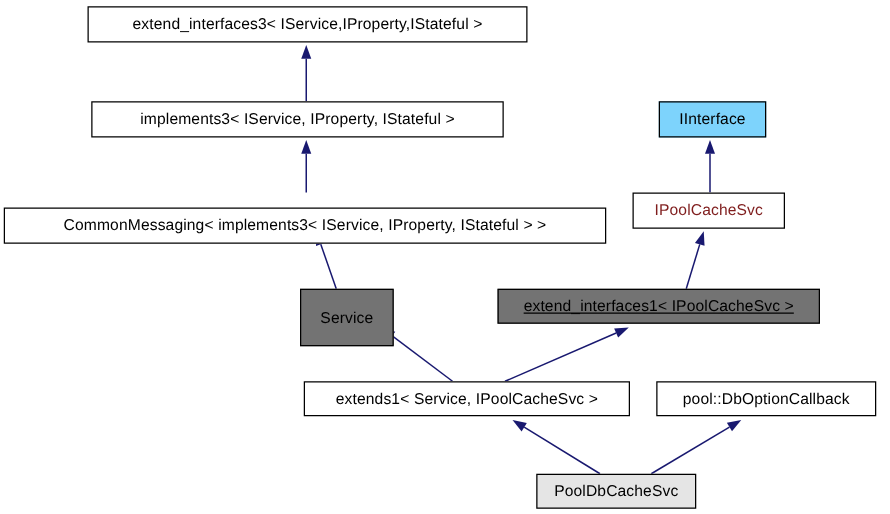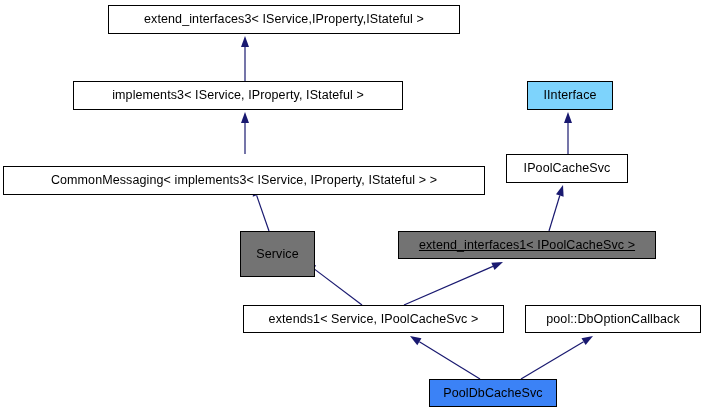--- a/index.html
+++ b/index.html
@@ -81,44 +81,44 @@
       <g>
         <line x1="480" y1="379" x2="419.372835849386" y2="341.75759916462283" stroke="#191970" stroke-width="1.2"></line>
         <polygon points="410,336 421.46650827288516,338.3492952193916 417.2791634258868,345.16590310985407" fill="#191970"></polygon>
       </g>
       <g>
         <line x1="521" y1="379" x2="583.5560240402649" y2="341.6401523092862" stroke="#191970" stroke-width="1.2"></line>
         <polygon points="593,336 585.606988516369,345.0743253855535 581.5050595641608,338.20597923301887" fill="#191970"></polygon>
       </g>
     </svg>
   <div id="node-layer">
-      <div class="node" style="left: 70px; top: 5px; width: 352px; height: 29px; border-color: rgb(0, 0, 0); background: rgb(255, 255, 255); margin-left: 38px;">
+      <div class="node" style="left: 70px; top: 5px; width: 352px; height: 29px; border-color: rgb(0, 0, 0); background: rgb(255, 255, 255);">
         <span class="node-label" style="color: rgb(0, 0, 0);">extend_interfaces3&lt; IService,IProperty,IStateful &gt;</span>
       </div>
       <div class="node" style="left: 73px; top: 81px; width: 330px; height: 29px; border-color: rgb(0, 0, 0); background: rgb(255, 255, 255);">
         <span class="node-label" style="color: rgb(0, 0, 0);">implements3&lt; IService, IProperty, IStateful &gt;</span>
       </div>
       <div class="node" style="left: 527px; top: 81px; width: 86px; height: 29px; border-color: rgb(0, 0, 0); background: #7dd3fc;">
         <span class="node-label" style="color: rgb(0, 0, 0);">IInterface</span>
       </div>
       <div class="node" style="left: 3px; top: 166px; width: 482px; height: 29px; border-color: rgb(0, 0, 0); background: rgb(255, 255, 255);">
         <span class="node-label" style="color: rgb(0, 0, 0);">CommonMessaging&lt; implements3&lt; IService, IProperty, IStateful &gt; &gt;</span>
       </div>
       <div class="node" style="left: 506px; top: 154px; width: 122px; height: 29px; border-color: rgb(0, 0, 0); background: rgb(255, 255, 255);">
-        <span class="node-label" style="color: #000000;">IPoolCacheSvc</span>
+        <span class="node-label" style="color: #7f1d1d;">IPoolCacheSvc</span>
       </div>
       <div class="node" style="left: 240px; top: 231px; width: 75px; height: 46px; border-color: rgb(0, 0, 0); background: #737373;">
         <span class="node-label" style="color: rgb(0, 0, 0);">Service</span>
       </div>
       <div class="node" style="left: 398px; top: 231px; width: 258px; height: 28px; border-color: rgb(0, 0, 0); background: #737373; text-decoration: underline;">
         <span class="node-label" style="color: rgb(0, 0, 0);">extend_interfaces1&lt; IPoolCacheSvc &gt;</span>
       </div>
       <div class="node" style="left: 243px; top: 305px; width: 261px; height: 28px; border-color: rgb(0, 0, 0); background: rgb(255, 255, 255);">
         <span class="node-label" style="color: rgb(0, 0, 0);">extends1&lt; Service, IPoolCacheSvc &gt;</span>
       </div>
       <div class="node" style="left: 525px; top: 305px; width: 176px; height: 28px; border-color: rgb(0, 0, 0); background: rgb(255, 255, 255);">
         <span class="node-label" style="color: rgb(0, 0, 0);">pool::DbOptionCallback</span>
       </div>
-      <div class="node highlight" style="left: 429px; top: 379px; width: 128px; height: 28px; border-color: rgb(0, 0, 0); background: #3b82f6;">
+      <div class="node highlight" style="left: 429px; top: 379px; width: 128px; height: 28px; border-color: rgb(0, 0, 0); background: #e5e5e5;">
         <span class="node-label" style="color: rgb(0, 0, 0);">PoolDbCacheSvc</span>
       </div>
     </div>
 </div>
 
 </body></html>

